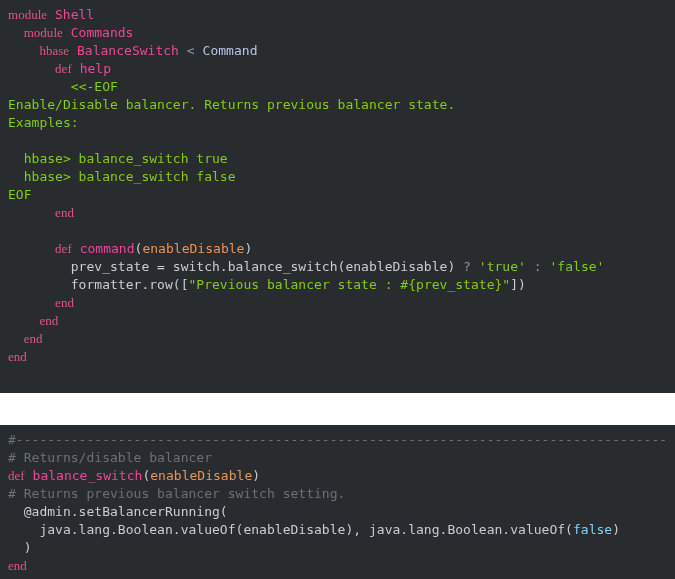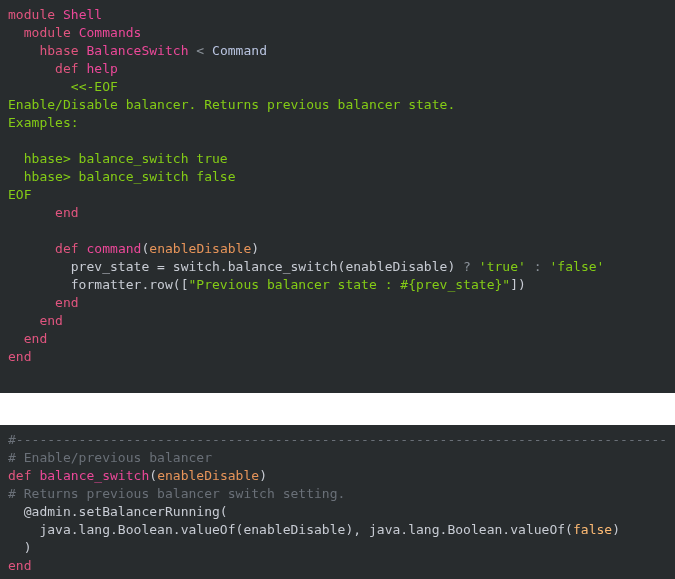--- a/index.html
+++ b/index.html
@@ -40,29 +40,29 @@
   .code-line {
     font-size: 13px;
     line-height: 18px;
     height: 18px;
     white-space: pre;
     letter-spacing: 0.02px;
     padding-left: 8px;
     color: #c8ccd4;
   }
   
-  .kw       { color: #e0557f; }          
+  .kw       { color: #e0557f; font-family: Liberation Serif, serif; }          
   .cname    { color: #ec4899; }          
   .const    { color: #b9c4e0; }          
   .op       { color: #8c939b; }          
   .param    { color: #e8955a; }          
   .str      { color: #84cc16; }          
   .plain    { color: #c8ccd4; }          
   .cmt      { color: #6a7078; }          
-  .lit      { color: #fdba74; }          
+  .lit      { color: #7dd3fc; }          
   .punc     { color: #c8ccd4; }
 </style>
 </head>
 <body>
 
 <div id="root">
 
   <div class="code-panel" id="panel-top">
       <div class="code-line"><span class="kw">module</span><span class="plain"> </span><span class="cname">Shell</span></div>
       <div class="code-line"><span class="plain">  </span><span class="kw">module</span><span class="plain"> </span><span class="cname">Commands</span></div>
@@ -81,21 +81,21 @@
       <div class="code-line"><span class="plain">        prev_state = switch.balance_switch(enableDisable) </span><span class="op">?</span><span class="plain"> </span><span class="str">'true'</span><span class="plain"> </span><span class="op">:</span><span class="plain"> </span><span class="str">'false'</span></div>
       <div class="code-line"><span class="plain">        formatter.row([</span><span class="str">"Previous balancer state : #{prev_state}"</span><span class="plain">])</span></div>
       <div class="code-line"><span class="plain">      </span><span class="kw">end</span></div>
       <div class="code-line"><span class="plain">    </span><span class="kw">end</span></div>
       <div class="code-line"><span class="plain">  </span><span class="kw">end</span></div>
       <div class="code-line"><span class="kw">end</span></div>
     </div>
 
   <div class="code-panel" id="panel-bottom">
       <div class="code-line"><span class="cmt">#-----------------------------------------------------------------------------------</span></div>
-      <div class="code-line"><span class="cmt"># Enable/previous balancer</span></div>
+      <div class="code-line"><span class="cmt"># Returns/disable balancer</span></div>
       <div class="code-line"><span class="kw">def</span><span class="plain"> </span><span class="cname">balance_switch</span><span class="punc">(</span><span class="param">enableDisable</span><span class="punc">)</span></div>
       <div class="code-line"><span class="cmt"># Returns previous balancer switch setting.</span></div>
       <div class="code-line"><span class="plain">  @admin.setBalancerRunning(</span></div>
       <div class="code-line"><span class="plain">    java.lang.Boolean.valueOf(enableDisable), java.lang.Boolean.valueOf(</span><span class="lit">false</span><span class="plain">)</span></div>
       <div class="code-line"><span class="plain">  )</span></div>
       <div class="code-line"><span class="kw">end</span></div>
     </div>
 
 </div>
 

